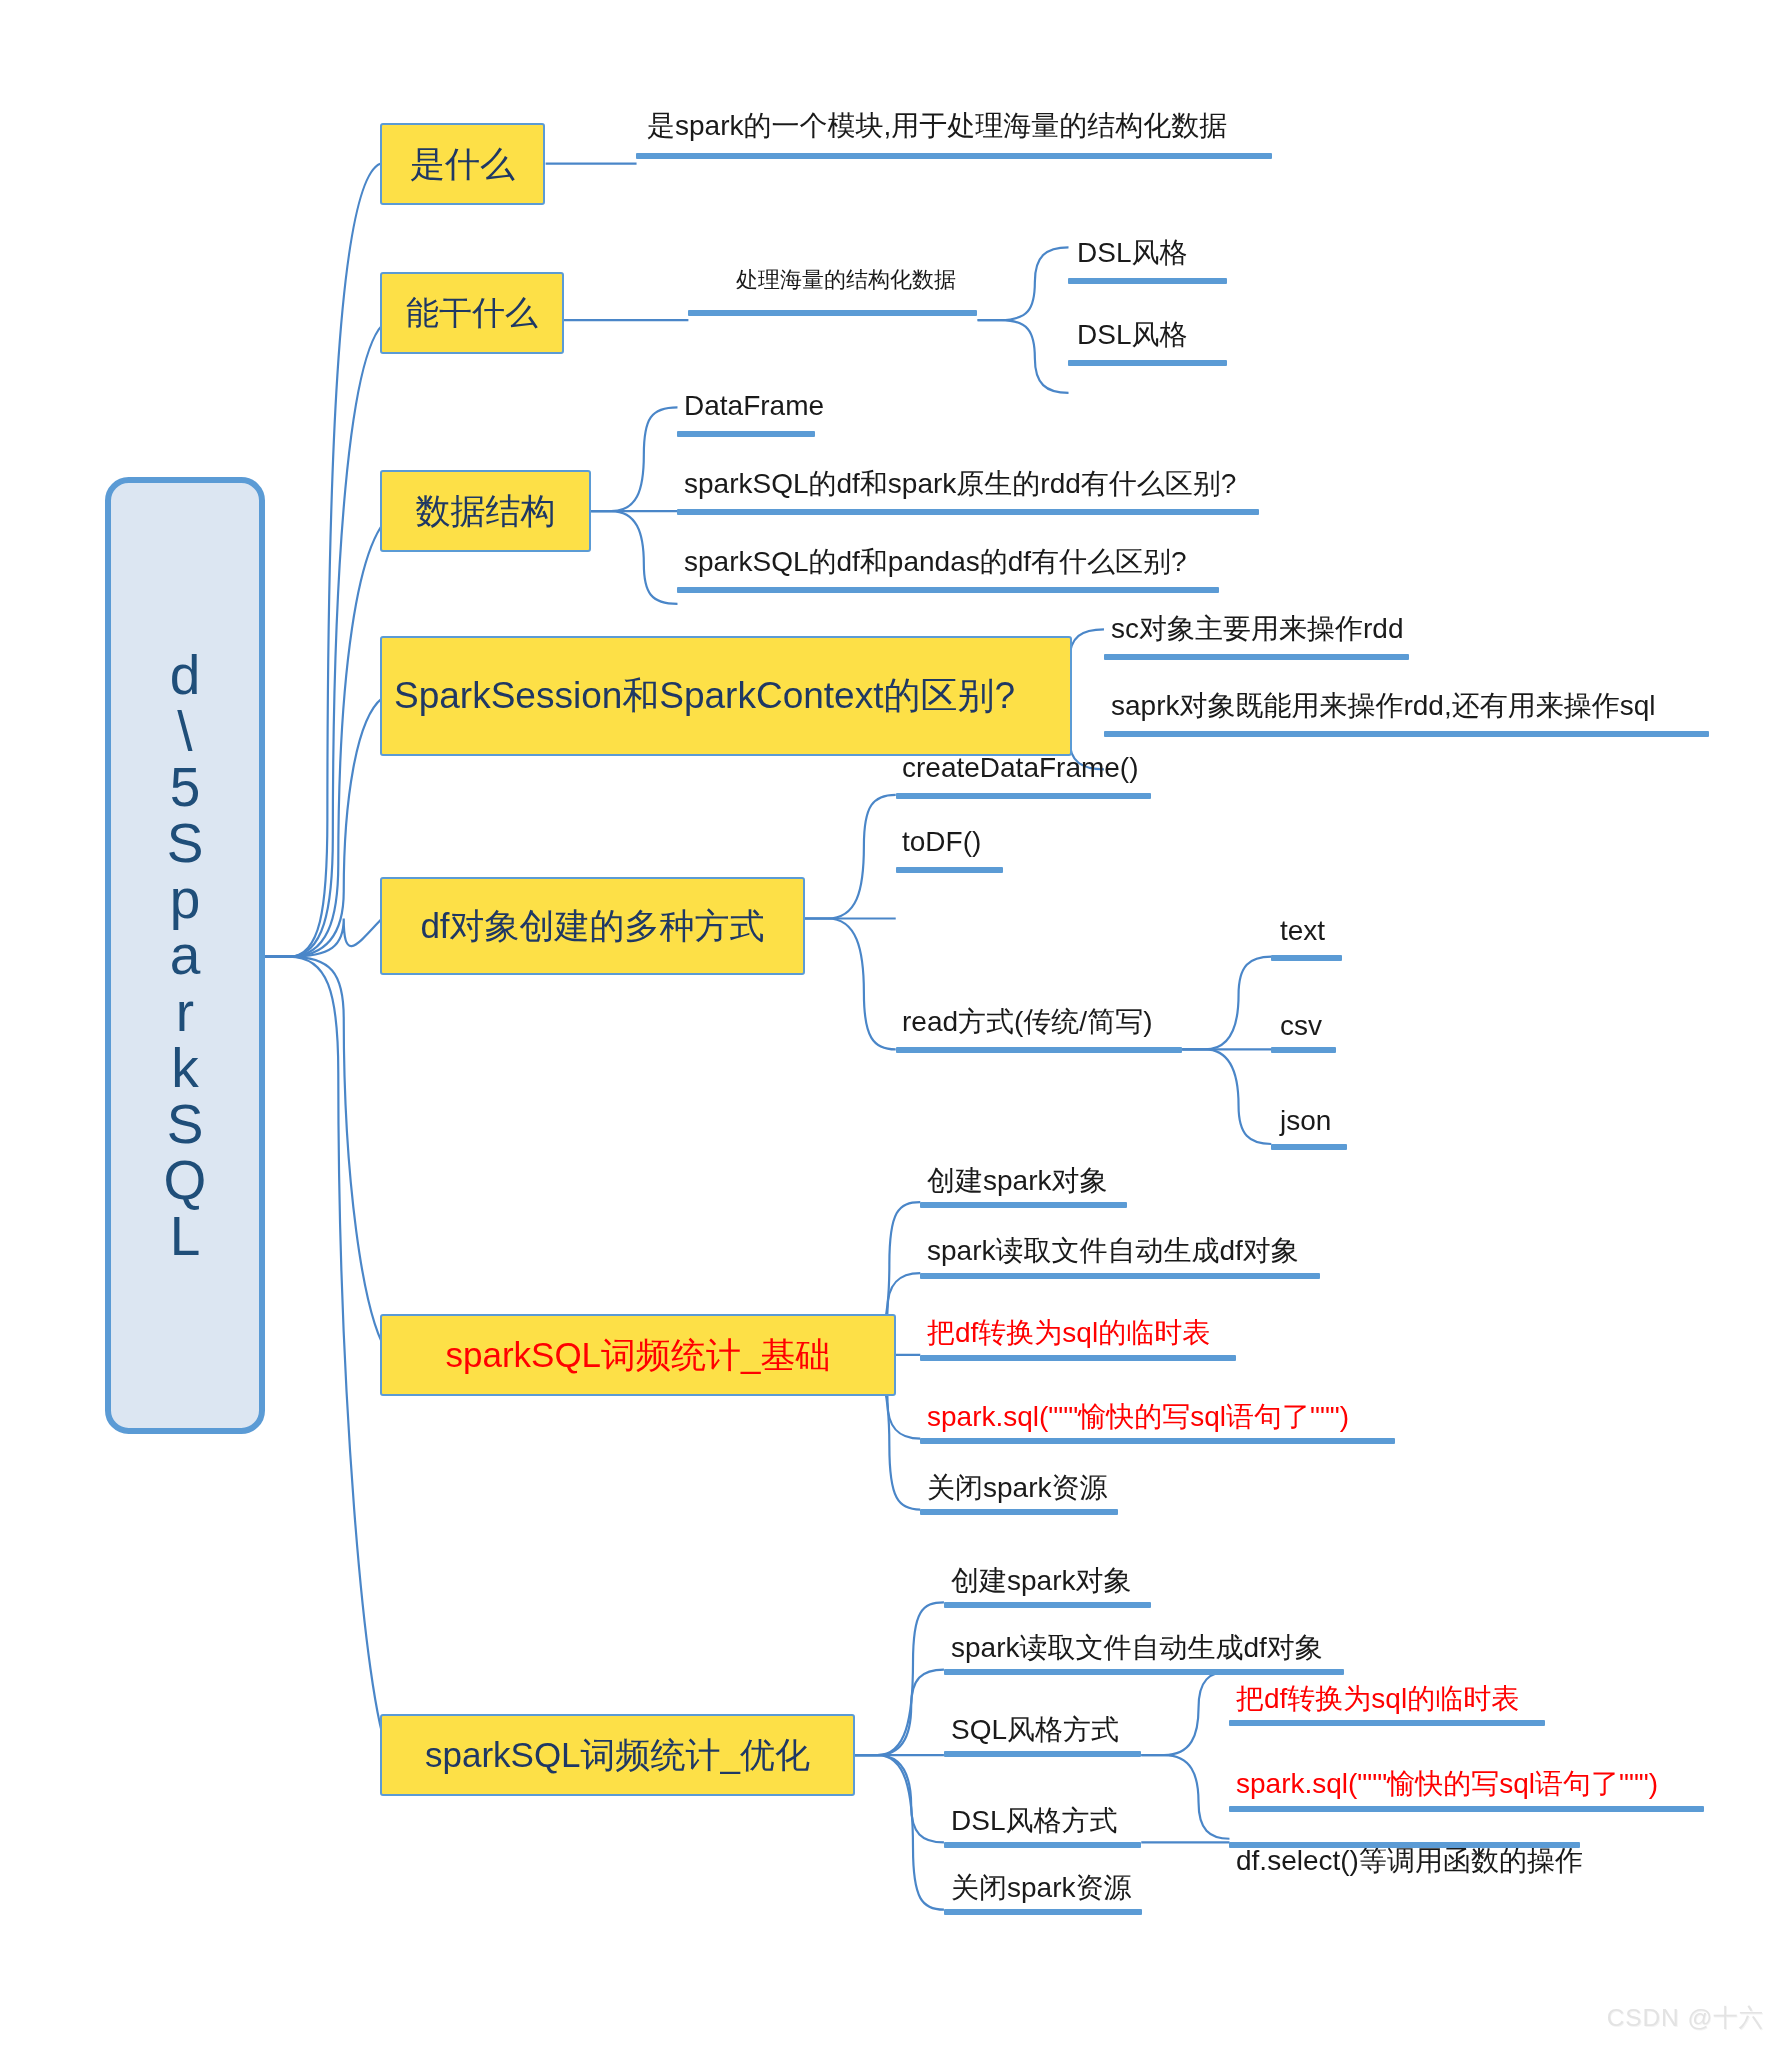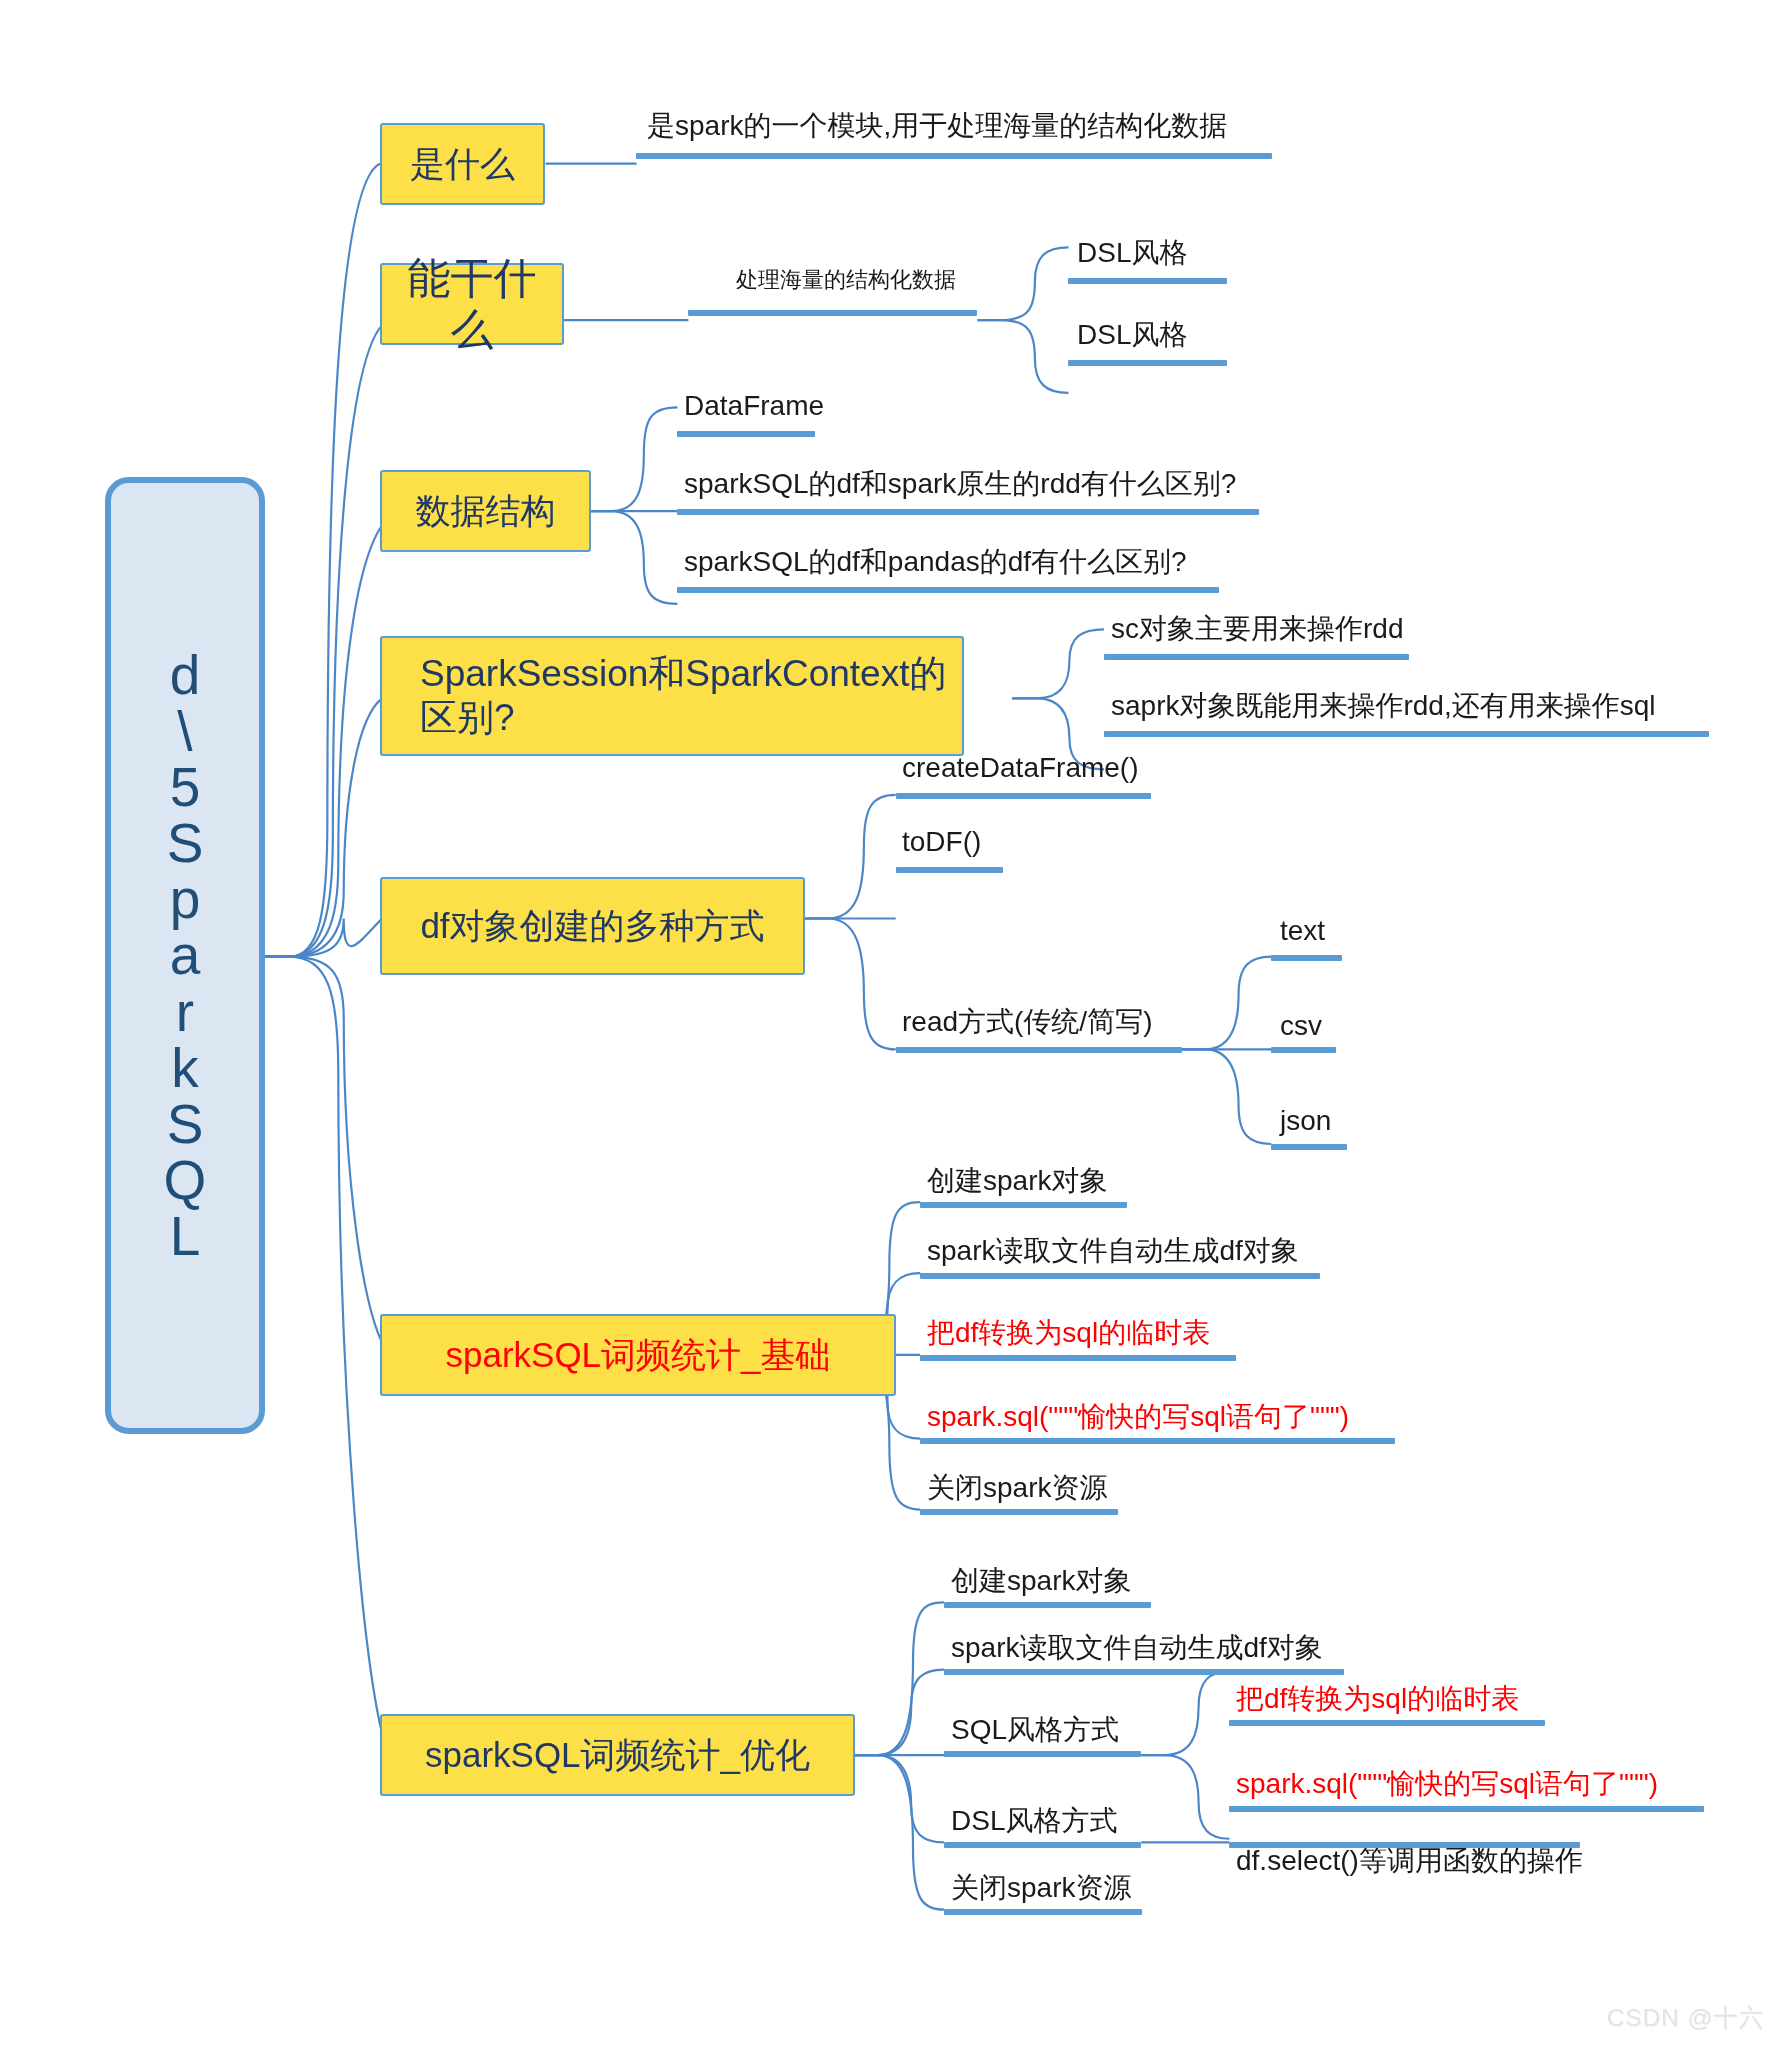--- a/index.html
+++ b/index.html
@@ -169,21 +169,21 @@
       <span>L</span>
     </div>
   </div>
 
   <div class="node" style="left:380px; top:123px; width:165px; height:82px; font-size:35px;">
     <span>是什么</span>
   </div>
   <div class="leaf" style="left:647px; top:111px; font-size:28px;">是spark的一个模块,用于处理海量的结构化数据</div>
   <div class="bar" style="left:636px; top:153px; width:636px;"></div>
 
-  <div class="node" style="left:380px; top:263px; width:184px; height:82px; font-size:43px;">
+  <div class="node" style="left:380px; top:272px; width:184px; height:82px; font-size:33px;">
     <span>能干什么</span>
   </div>
   <div class="leaf" style="left:696px; top:268px; font-size:22px;margin-left:40px;">处理海量的结构化数据</div>
   <div class="bar" style="left:688px; top:310px; width:289px;"></div>
 
   <div class="leaf" style="left:1077px; top:238px; font-size:28px;">DSL风格</div>
   <div class="bar" style="left:1068px; top:278px; width:159px;"></div>
 
   <div class="leaf" style="left:1077px; top:320px; font-size:28px;">DSL风格</div>
   <div class="bar" style="left:1068px; top:360px; width:159px;"></div>
@@ -194,21 +194,21 @@
 
   <div class="leaf" style="left:684px; top:391px; font-size:28px;">DataFrame</div>
   <div class="bar" style="left:677px; top:431px; width:138px;"></div>
 
   <div class="leaf" style="left:684px; top:469px; font-size:28px;">sparkSQL的df和spark原生的rdd有什么区别?</div>
   <div class="bar" style="left:677px; top:509px; width:582px;"></div>
 
   <div class="leaf" style="left:684px; top:547px; font-size:28px;">sparkSQL的df和pandas的df有什么区别?</div>
   <div class="bar" style="left:677px; top:587px; width:542px;"></div>
 
-  <div class="node" style="left:380px; top:636px; width:584px; height:120px; font-size:37px; text-align:left; justify-content:flex-end; padding-left:38px;">
+  <div class="node" style="left:380px; top:636px; width:692px; height:120px; font-size:37px; text-align:left; justify-content:flex-start; padding-left:12px;">
     <span>SparkSession和SparkContext的区别?</span>
   </div>
 
   <div class="leaf" style="left:1111px; top:614px; font-size:28px;">sc对象主要用来操作rdd</div>
   <div class="bar" style="left:1104px; top:654px; width:305px;"></div>
 
   <div class="leaf" style="left:1111px; top:691px; font-size:28px;">saprk对象既能用来操作rdd,还有用来操作sql</div>
   <div class="bar" style="left:1104px; top:731px; width:605px;"></div>
 
   <div class="node" style="left:380px; top:877px; width:425px; height:98px; font-size:35px;">

